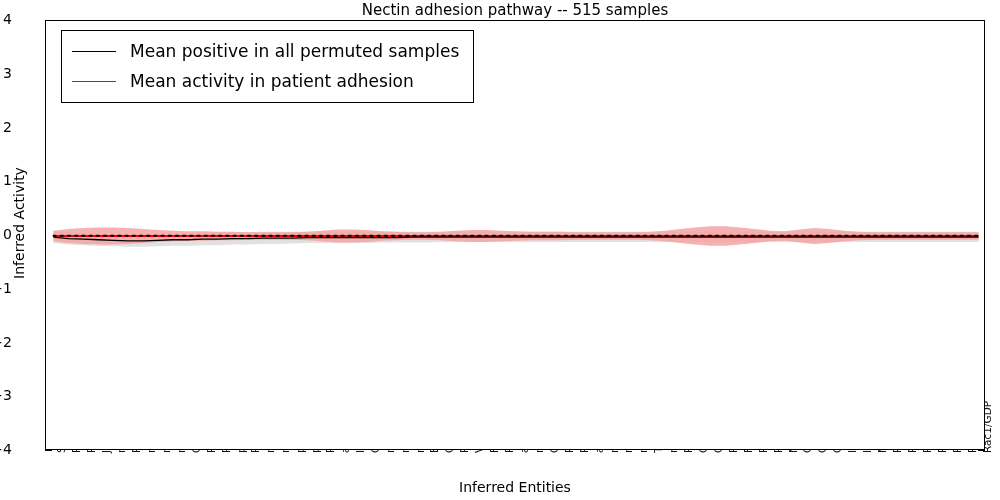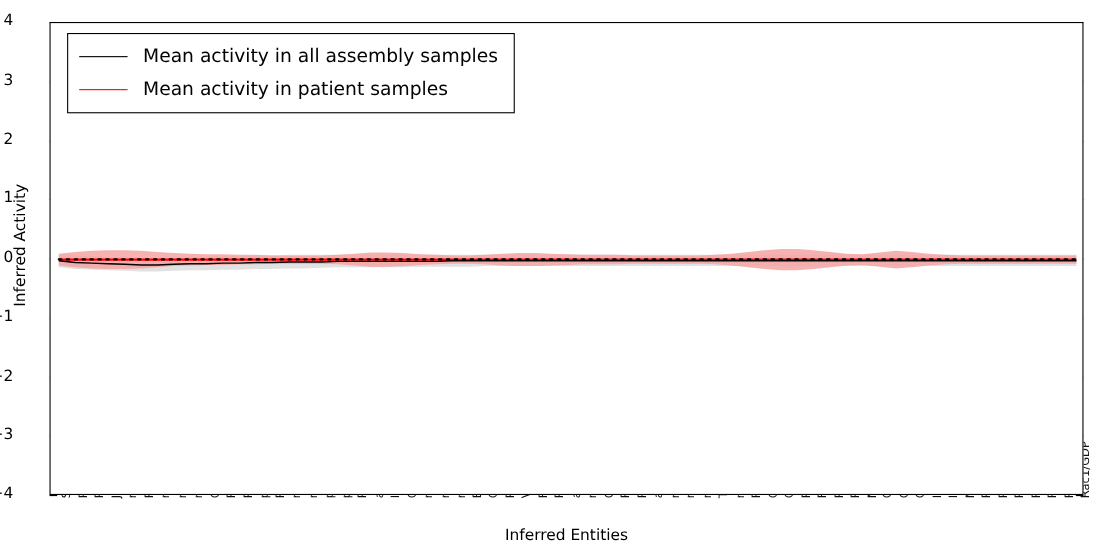--- a/index.html
+++ b/index.html
@@ -41,20 +41,21 @@
   .legend-swatch{width:44px;height:0;margin-right:14px;flex:none;}
   .legend-swatch.black{border-top:1.6px solid #000;}
   .legend-swatch.red{border-top:1.6px solid #ff0000;}
   .legend-text{font-size:17px;white-space:nowrap;}
 </style>
 </head>
 <body>
 
 <div id="fig">
 
+  <div id="chart-title">Nectin adhesion pathway -- 515 samples</div>
 
   <div id="ylabel">Inferred Activity</div>
   <div id="xlabel">Inferred Entities</div>
 
   <div id="ytick-labels">
       <div class="ytick-label" style="top: 20px;">4</div>
       <div class="ytick-label" style="top: 73.75px;">3</div>
       <div class="ytick-label" style="top: 127.5px;">2</div>
       <div class="ytick-label" style="top: 181.25px;">1</div>
       <div class="ytick-label" style="top: 235px;">0</div>
@@ -285,21 +286,21 @@
           <path d="M7.46,215.00L22.38,215.00L37.30,215.00L52.22,215.00L67.14,215.00L82.06,215.00L96.98,215.00L111.90,215.00L126.83,215.00L141.75,215.00L156.67,215.00L171.59,215.00L186.51,215.00L201.43,215.00L216.35,215.00L231.27,215.00L246.19,215.00L261.11,215.00L276.03,215.00L290.95,215.00L305.87,215.00L320.79,215.00L335.71,215.00L350.63,215.00L365.56,215.00L380.48,215.00L395.40,215.00L410.32,215.00L425.24,215.00L440.16,215.00L455.08,215.00L470.00,215.00L484.92,215.00L499.84,215.00L514.76,215.00L529.68,215.00L544.60,215.00L559.52,215.00L574.44,215.00L589.37,215.00L604.29,215.00L619.21,215.00L634.13,215.00L649.05,215.00L663.97,215.00L678.89,215.00L693.81,215.00L708.73,215.00L723.65,215.00L738.57,215.00L753.49,215.00L768.41,215.00L783.33,215.00L798.25,215.00L813.17,215.00L828.10,215.00L843.02,215.00L857.94,215.00L872.86,215.00L887.78,215.00L902.70,215.00L917.62,215.00L932.54,215.00" fill="none" stroke="#ff0000" stroke-width="2.2"></path>
           <path d="M7.46,216.07L22.38,217.69L37.30,218.22L52.22,218.76L67.14,219.30L82.06,219.84L96.98,219.84L111.90,219.30L126.83,218.76L141.75,218.76L156.67,218.22L171.59,218.22L186.51,217.69L201.43,217.69L216.35,217.15L231.27,217.15L246.19,217.15L261.11,216.61L276.03,216.61L290.95,216.61L305.87,216.61L320.79,216.61L335.71,216.61L350.63,216.61L365.56,216.07L380.48,216.07L395.40,216.07L410.32,216.07L425.24,216.07L440.16,216.07L455.08,216.07L470.00,216.07L484.92,216.07L499.84,216.07L514.76,216.07L529.68,216.07L544.60,216.07L559.52,216.07L574.44,216.07L589.37,216.07L604.29,216.07L619.21,216.07L634.13,216.07L649.05,216.07L663.97,216.07L678.89,216.07L693.81,216.07L708.73,216.07L723.65,216.07L738.57,216.07L753.49,216.07L768.41,216.07L783.33,216.07L798.25,216.07L813.17,216.07L828.10,216.07L843.02,216.07L857.94,216.07L872.86,216.07L887.78,216.07L902.70,216.07L917.62,216.07L932.54,216.07" fill="none" stroke="#000000" stroke-width="1.3"></path>
           <path d="M7.46,214.73L22.38,214.73L37.30,214.73L52.22,214.73L67.14,214.73L82.06,214.73L96.98,214.73L111.90,214.73L126.83,214.73L141.75,214.73L156.67,214.73L171.59,214.73L186.51,214.73L201.43,214.73L216.35,214.73L231.27,214.73L246.19,214.73L261.11,214.73L276.03,214.73L290.95,214.73L305.87,214.73L320.79,214.73L335.71,214.73L350.63,214.73L365.56,214.73L380.48,214.73L395.40,214.73L410.32,214.73L425.24,214.73L440.16,214.73L455.08,214.73L470.00,214.73L484.92,214.73L499.84,214.73L514.76,214.73L529.68,214.73L544.60,214.73L559.52,214.73L574.44,214.73L589.37,214.73L604.29,214.73L619.21,214.73L634.13,214.73L649.05,214.73L663.97,214.73L678.89,214.73L693.81,214.73L708.73,214.73L723.65,214.73L738.57,214.73L753.49,214.73L768.41,214.73L783.33,214.73L798.25,214.73L813.17,214.73L828.10,214.73L843.02,214.73L857.94,214.73L872.86,214.73L887.78,214.73L902.70,214.73L917.62,214.73L932.54,214.73" fill="none" stroke="#000000" stroke-width="2" stroke-dasharray="2.2,5" stroke-linecap="round"></path>
         </svg>
       </div>
   </div>
 
   <div id="legend">
     <div class="legend-row">
       <span class="legend-swatch black"></span>
-      <span class="legend-text">Mean activity in all assembly samples</span>
+      <span class="legend-text">Mean positive in all permuted samples</span>
     </div>
     <div class="legend-row">
       <span class="legend-swatch red"></span>
-      <span class="legend-text">Mean activity in patient samples</span>
+      <span class="legend-text">Mean activity in patient adhesion</span>
     </div>
   </div>
 
 </div>
 
 </body></html>

